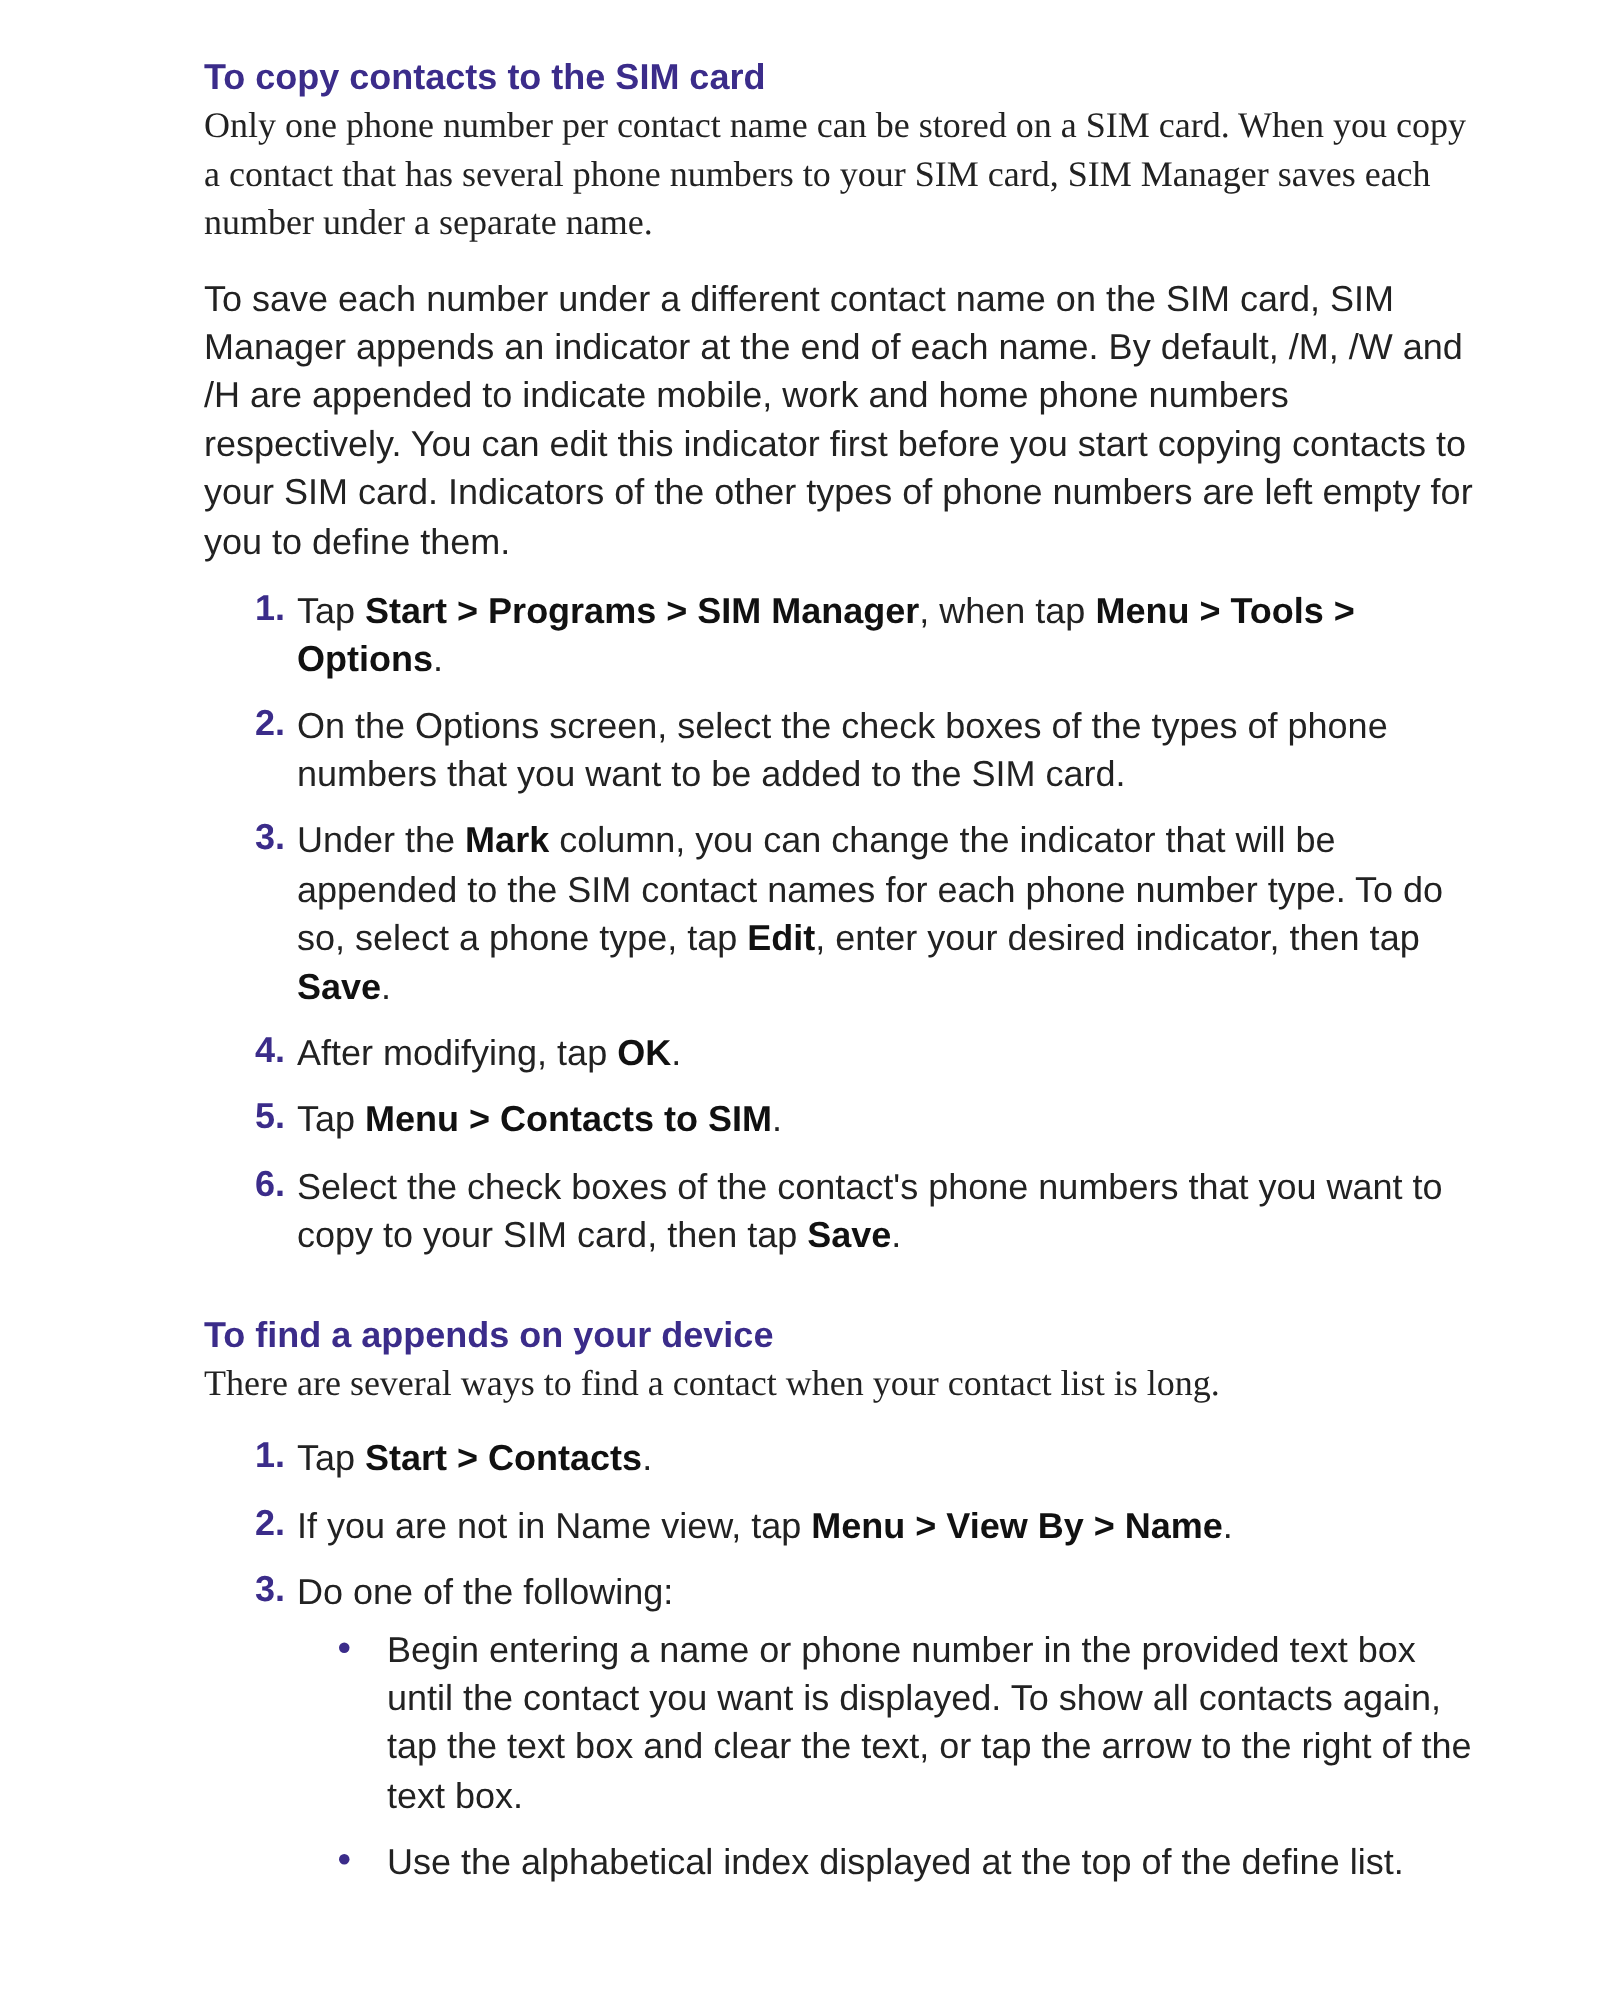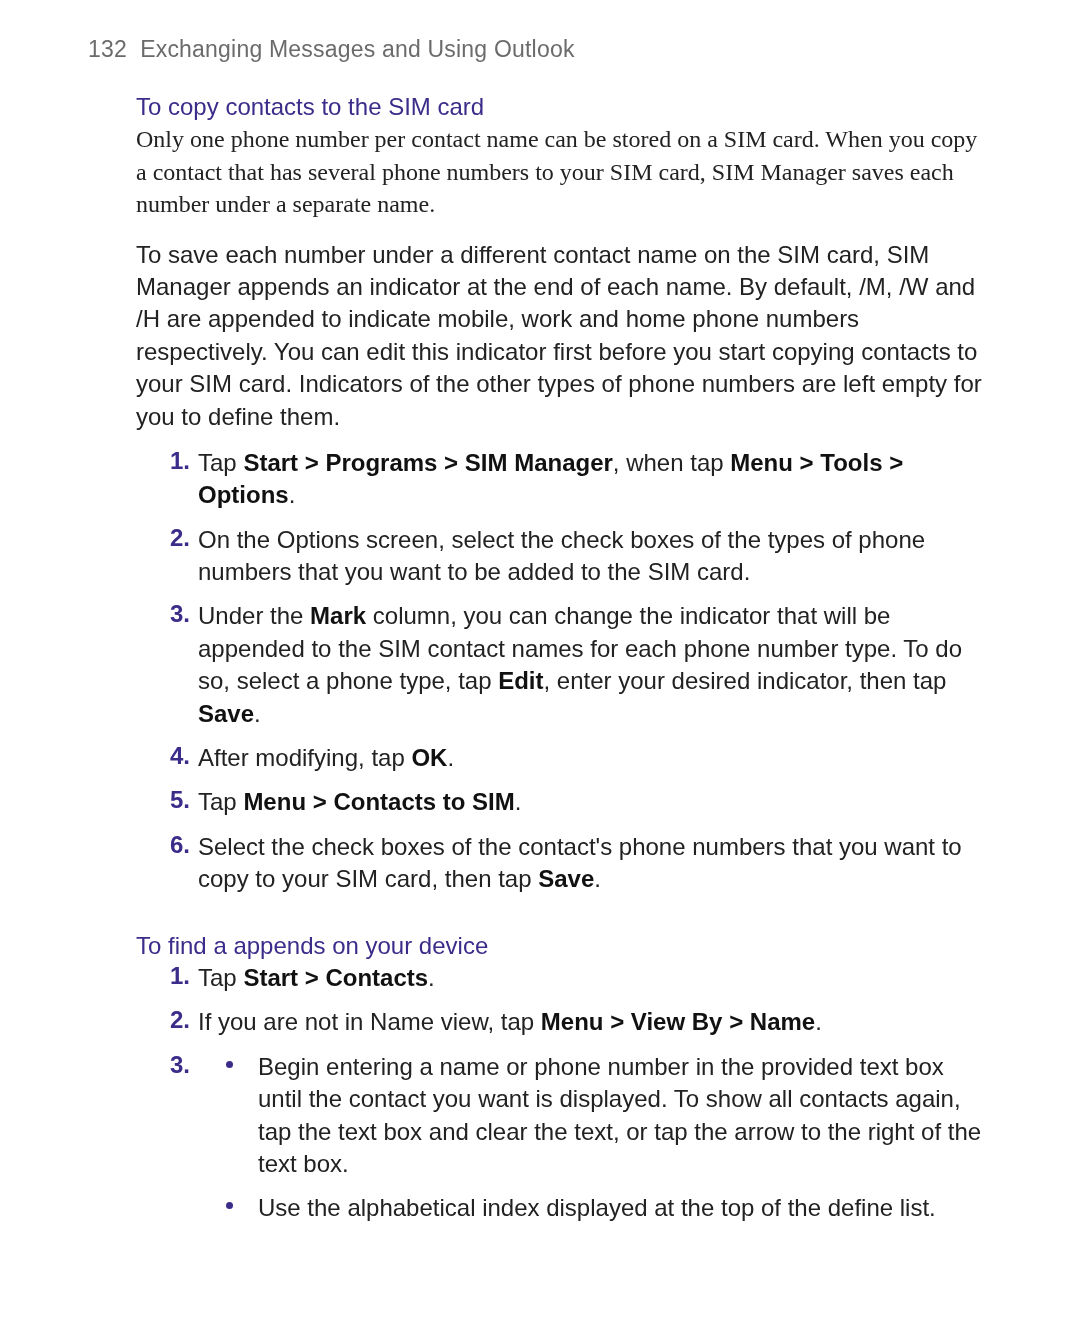--- a/index.html
+++ b/index.html
@@ -20,21 +20,21 @@
     font-size: 23px;
     color: #6b6b6b;
     letter-spacing: 0.2px;
     margin-bottom: 28px;
   }
   .section1 {
     padding-left: 48px;
   }
   .heading-blue {
     color: #3b2c8a;
-    font-weight: 400;
+    font-weight: 700;
     font-size: 24px;
     margin: 0;
     line-height: 1.35;
   }
   .para {
     font-size: 24px;
     line-height: 1.35;
     margin: 0 0 14px 0;
     color: #222;
   }
@@ -84,23 +84,20 @@
     background: #3b2c8a;
     border-radius: 50%;
   }
   .gap2 { height: 22px; }
 </style>
 </head>
 <body>
 
 <div class="page">
 
-  <div class="running-head">
-    <span>132</span>&nbsp;&nbsp;<span>Exchanging Messages and Using Outlook</span>
-  </div>
 
   <div class="section1">
     <p class="heading-blue">To copy contacts to the SIM card</p>
     <p class="para tight">Only one phone number per contact name can be stored on a SIM card. When you copy a contact that has several phone numbers to your SIM card, SIM Manager saves each number under a separate name.</p>
     <p class="para">To save each number under a different contact name on the SIM card, SIM Manager appends an indicator at the end of each name. By default, /M, /W and /H are appended to indicate mobile, work and home phone numbers respectively. You can edit this indicator first before you start copying contacts to your SIM card. Indicators of the other types of phone numbers are left empty for you to define them.</p>
 
     <ol class="num">
       <li>
         <span class="marker">1.</span>
         <div class="li-body"><span>Tap </span><b>Start &gt; Programs &gt; SIM Manager</b><span>, when tap </span><b>Menu &gt; Tools &gt; Options</b><span>.</span></div>
@@ -125,33 +122,35 @@
         <span class="marker">6.</span>
         <div class="li-body"><span>Select the check boxes of the contact's phone numbers that you want to copy to your SIM card, then tap </span><b>Save</b><span>.</span></div>
       </li>
     </ol>
   </div>
 
   <div class="gap2"></div>
 
   <div class="section1">
     <p class="heading-blue">To find a appends on your device</p>
+    <p class="para tight">There are several ways to find a contact when your contact list is long.</p>
 
     <ol class="num">
       <li>
         <span class="marker">1.</span>
         <div class="li-body"><span>Tap </span><b>Start &gt; Contacts</b><span>.</span></div>
       </li>
       <li>
         <span class="marker">2.</span>
         <div class="li-body"><span>If you are not in Name view, tap </span><b>Menu &gt; View By &gt; Name</b><span>.</span></div>
       </li>
       <li>
         <span class="marker">3.</span>
         <div class="li-body">
+          <span>Do one of the following:</span>
           <ul class="bullets">
             <li>
               <span class="dot"></span>
               <div class="li-body">Begin entering a name or phone number in the provided text box until the contact you want is displayed. To show all contacts again, tap the text box and clear the text, or tap the arrow to the right of the text box.</div>
             </li>
             <li>
               <span class="dot"></span>
               <div class="li-body">Use the alphabetical index displayed at the top of the define list.</div>
             </li>
           </ul>

